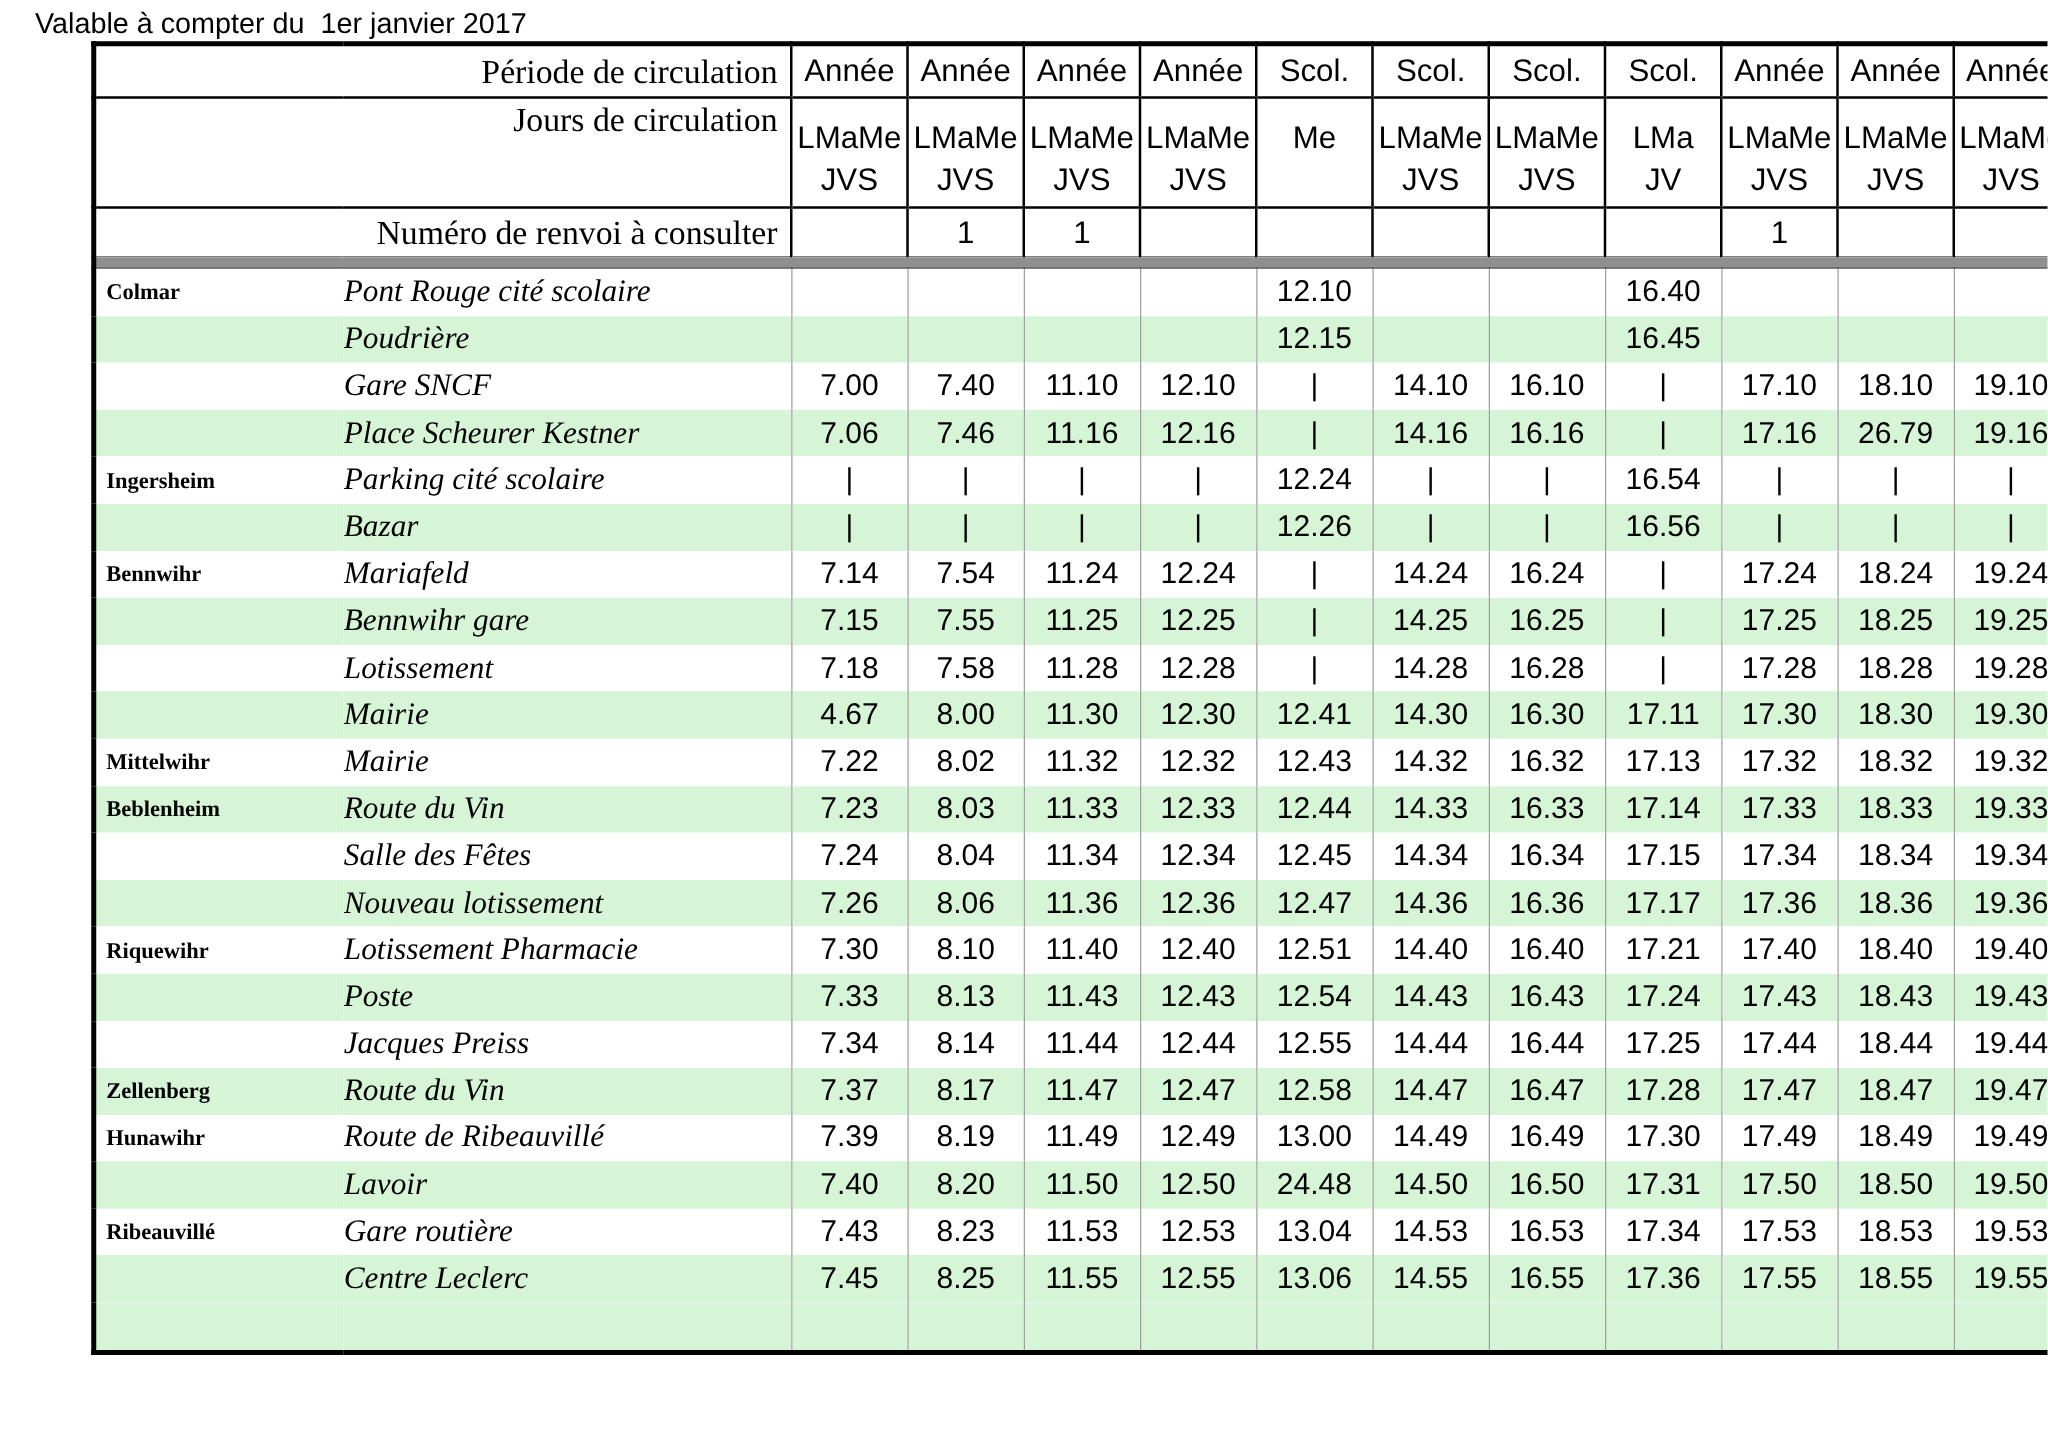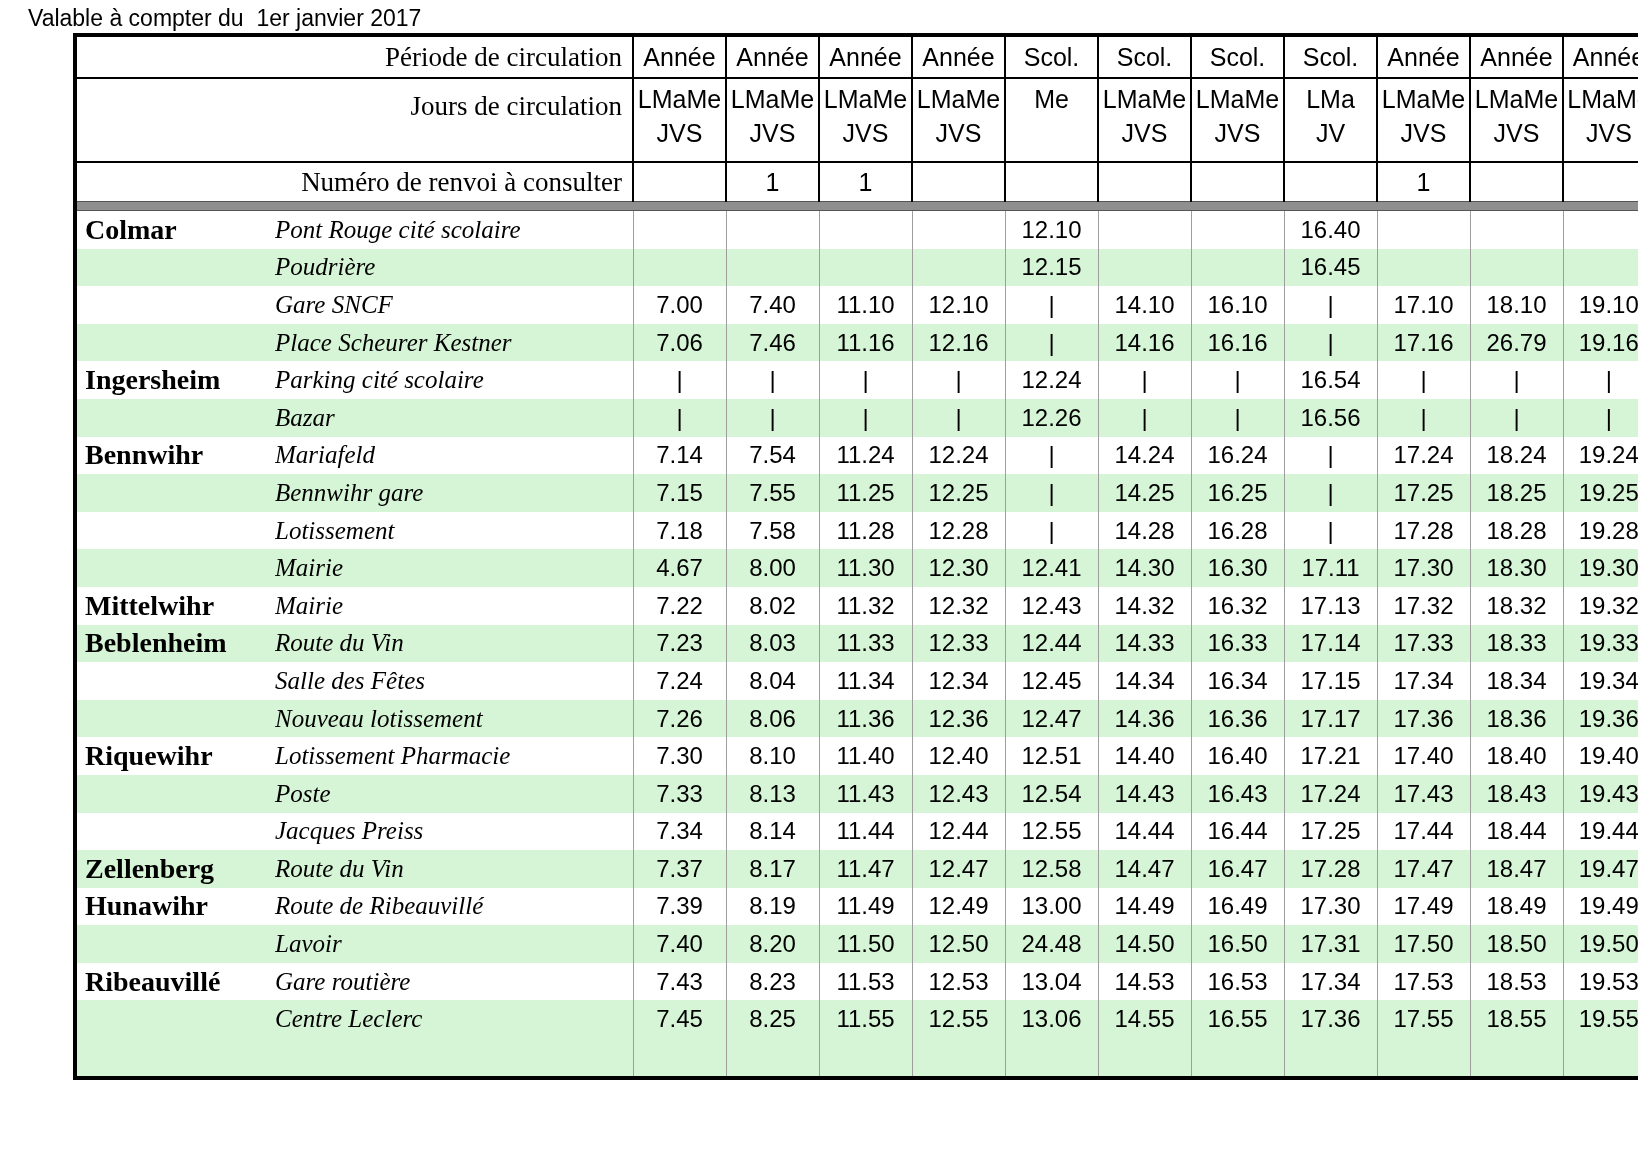--- a/index.html
+++ b/index.html
@@ -26,40 +26,40 @@
   td{padding:0;overflow:hidden;white-space:nowrap;}
 
   
   tr.period-row td{height:40px;border-bottom:2px solid var(--border);}
   tr.days-row td{height:72px;border-bottom:2px solid var(--border);vertical-align:top;}
   tr.renvoi-row td{height:38px;}
   .h-label{
     font-family:"Liberation Serif", serif;font-size:27px;
     text-align:right;padding-right:10px;vertical-align:middle;
   }
-  tr.days-row .h-label{padding-top:10px;line-height:34px;vertical-align:top;}
+  tr.days-row .h-label{padding-top:0;line-height:34px;vertical-align:top;}
   .h-val{
     border-left:2px solid var(--border);
     font-size:25px;text-align:center;vertical-align:middle;
   }
-  tr.days-row .h-val{padding-top:3px;}
+  tr.days-row .h-val{padding-top:14px;}
   .day-line{line-height:34px;text-align:center;font-size:25px;}
 
   
   tr.sep-row td{
     height:8px;background:var(--sep);
     border-top:1px solid #555;border-bottom:1px solid #555;
   }
 
   
   tr.data-row td{height:37.6px;vertical-align:middle;}
   tr.data-row.striped{background:var(--stripe);}
   td.town-cell{
     font-family:"Liberation Serif", serif;font-weight:bold;
-    font-size:28px;padding-left:8px;text-align:left;
+    font-size:18px;padding-left:8px;text-align:left;
   }
   td.stop-cell{
     font-family:"Liberation Serif", serif;font-style:italic;
     font-size:25px;text-align:left;
   }
   td.time-cell{
     border-left:1px solid var(--grid);
     font-size:24px;text-align:center;
   }
 </style>

